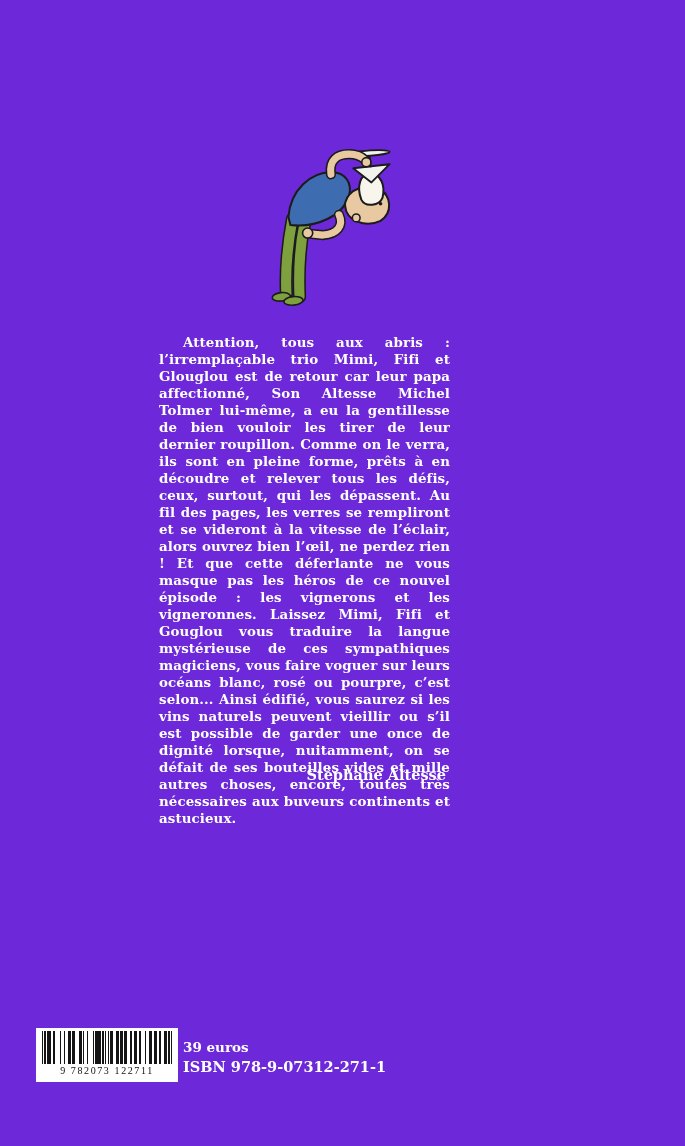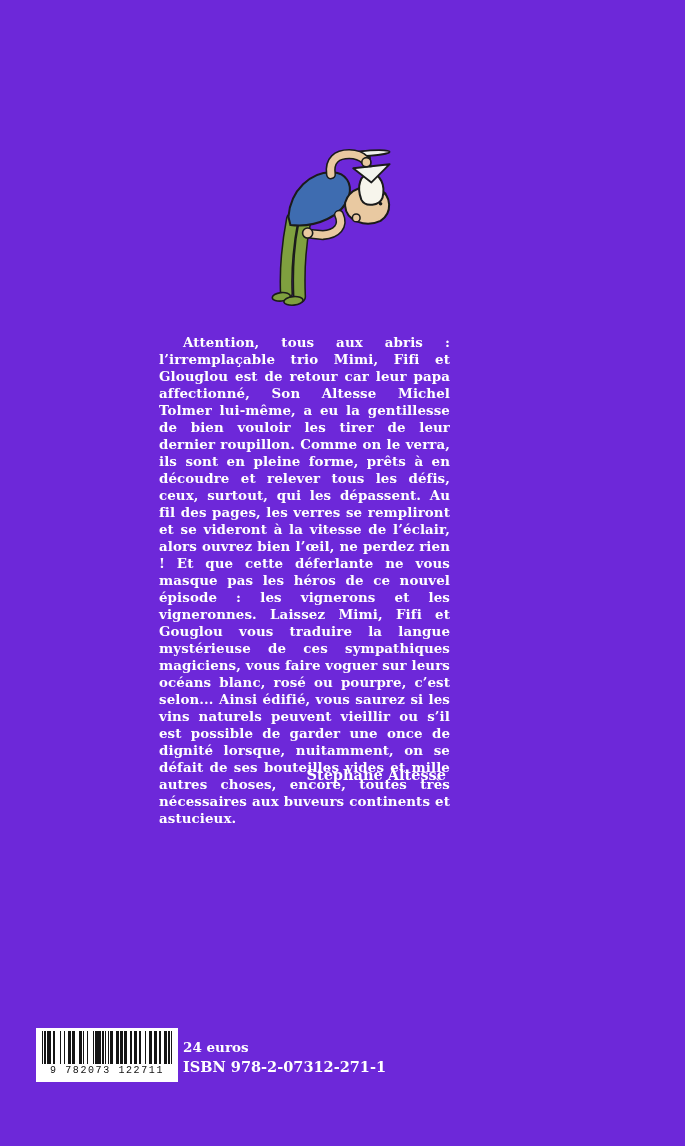--- a/index.html
+++ b/index.html
@@ -44,21 +44,21 @@
     display:flex;
     height:33px;
     align-items:stretch;
     justify-content:center;
   }
   .bars span{flex:0 0 1.38px;}
   .bars .m1{background:#141414;}
   .bars .m0{background:transparent;}
   .barcode-digits{
     margin-top:1px;
-    font-family:Liberation Mono, monospace;
+    font-family:Liberation Serif, serif;
     font-size:10px;
     letter-spacing:1.6px;
     color:#111;
     text-align:center;
     white-space:nowrap;
   }
   .pricing{
     position:absolute;left:183px;top:1038px;
     color:#FFFFFF;
     font-weight:bold;
@@ -208,17 +208,17 @@
         <span class="m1"></span>
         <span class="m0"></span>
         <span class="m1"></span>
         <span class="m0"></span>
         <span class="m1"></span>
       </div>
     <div class="barcode-digits">9 782073 122711</div>
   </div>
 
   <div class="pricing">
-    <div class="price">24 euros</div>
-    <div class="isbn">ISBN 978-2-07312-271-1</div>
+    <div class="price">39 euros</div>
+    <div class="isbn">ISBN 978-9-07312-271-1</div>
   </div>
 
 </div>
 
 </body></html>

